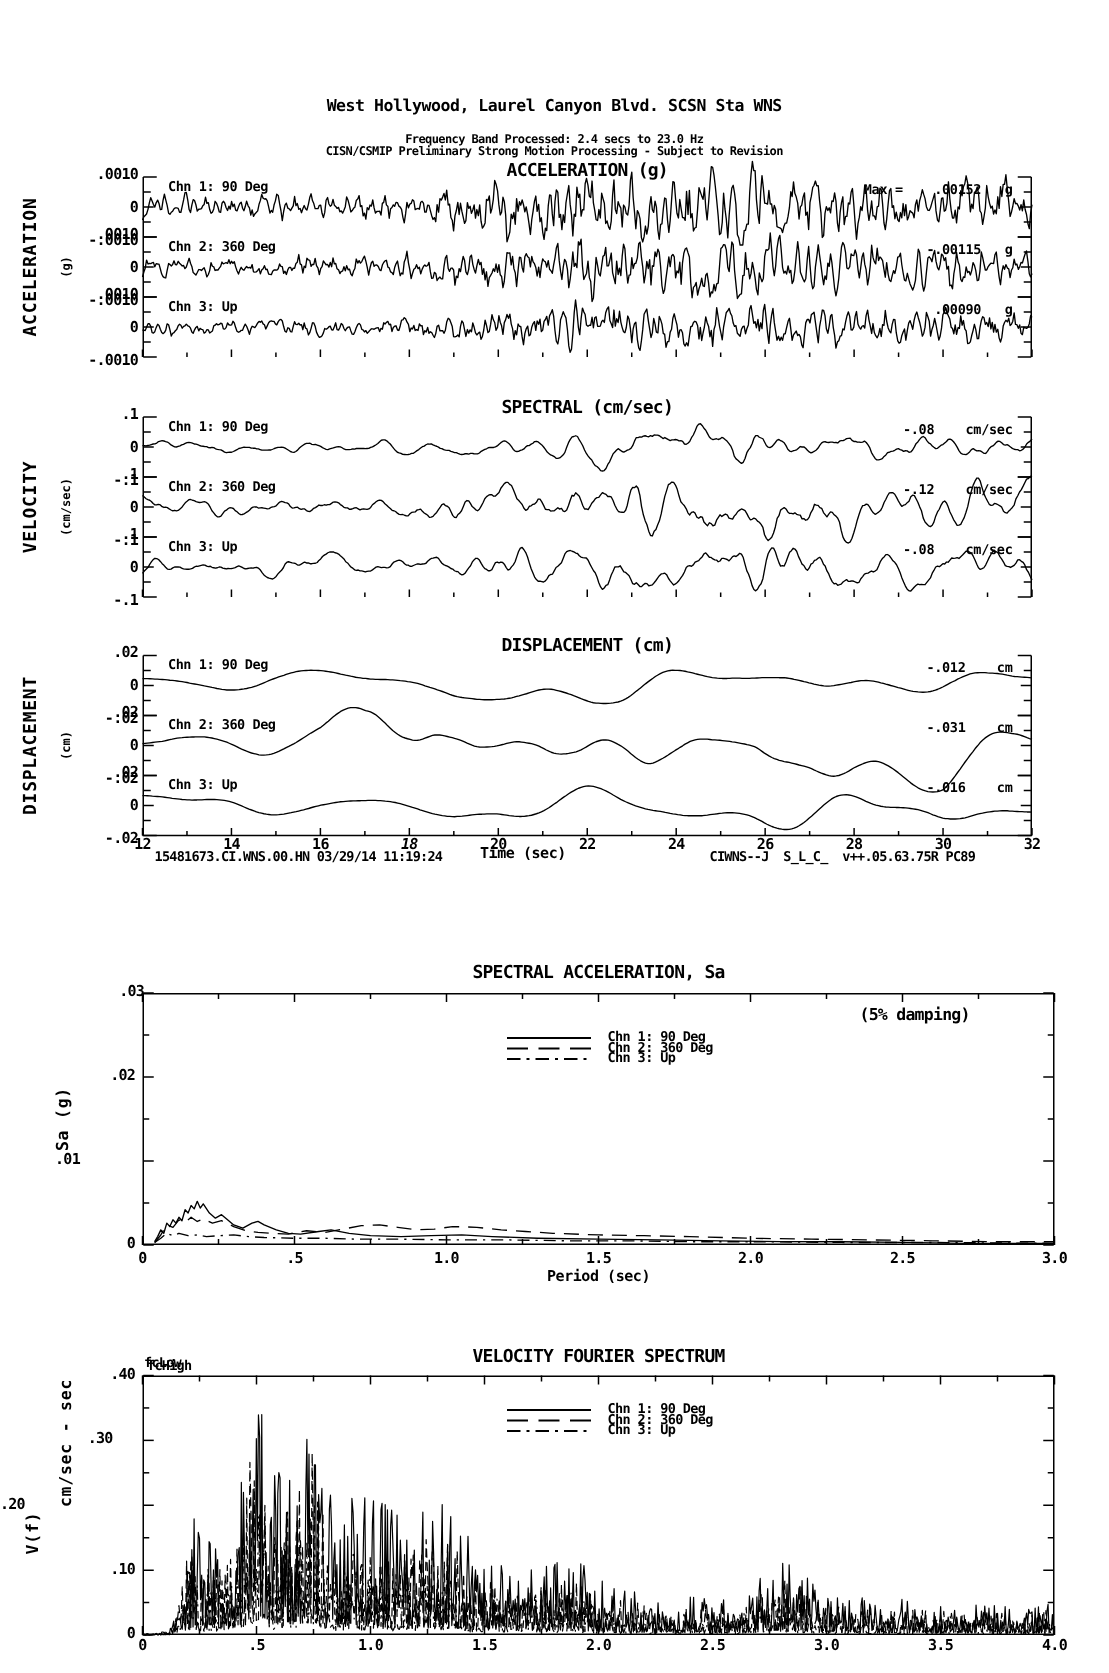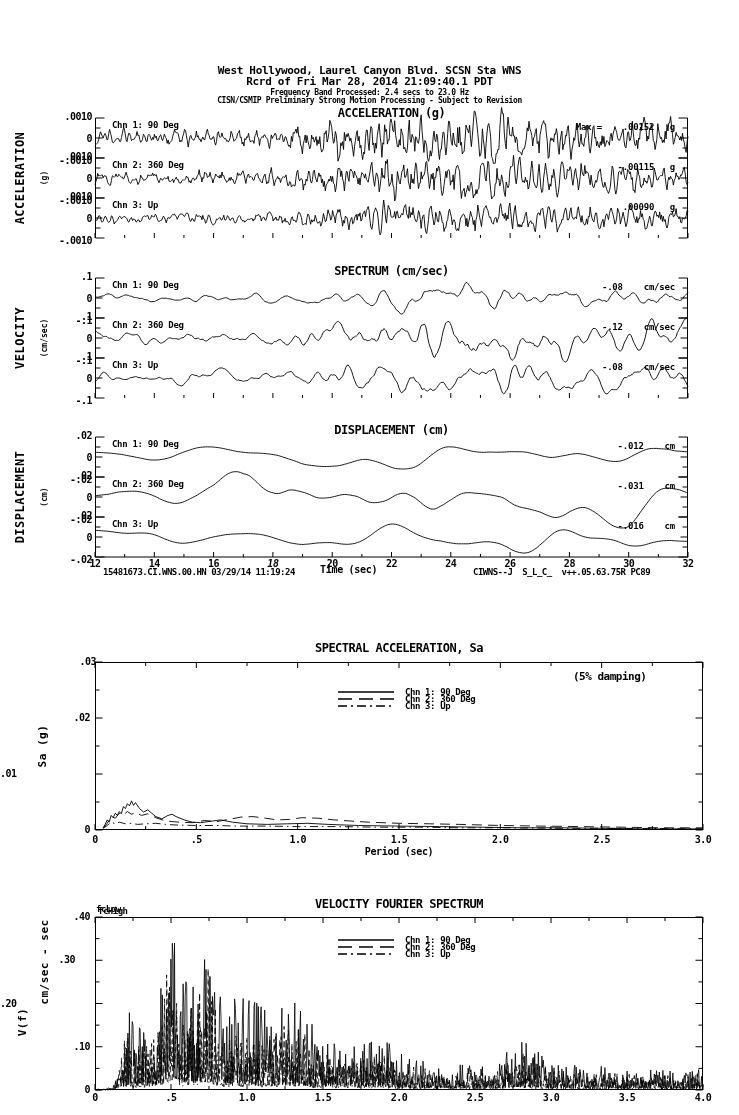--- a/index.html
+++ b/index.html
@@ -24,21 +24,20 @@
   .note{font-size:11px;letter-spacing:-0.5px;white-space:pre;}
   .fc{font-size:9px;letter-spacing:-0.5px;}
   svg.plot{position:absolute;overflow:visible;}
 </style>
 </head>
 <body>
 
 <div id="page">
 
   <div class="abs ctr hdr-lg" style="top:64px;">West Hollywood, Laurel Canyon Blvd.    SCSN Sta WNS</div>
-  <div class="abs ctr hdr-lg" style="top:75px;">Rcrd of Fri Mar 28, 2014 21:09:40.1 PDT</div>
   <div class="abs ctr hdr-sm" style="top:88px;">Frequency Band Processed: 2.4 secs to 23.0 Hz</div>
   <div class="abs ctr hdr-sm" style="top:96px;">CISN/CSMIP Preliminary Strong Motion Processing - Subject to Revision</div>
 
   <div class="abs sec-title" style="top:106px;">ACCELERATION (g)</div>
   <div class="abs vlabel" style="left:20px;top:178px;">ACCELERATION</div>
   <div class="abs vunits" style="left:44px;top:178px;">(g)</div>
   <svg id="plot-accel" class="plot" style="left:95px;top:118px;" width="593" height="126">
       <line x1="0.5" y1="0" x2="0.5" y2="120" stroke="#000000" stroke-width="1"></line>
       <line x1="592.5" y1="0" x2="592.5" y2="120" stroke="#000000" stroke-width="1"></line>
       <line x1="0.5" y1="0" x2="9.5" y2="0" stroke="#000000" stroke-width="1"></line>
@@ -107,21 +106,21 @@
       <span class="tick" style="left: 0px; width: 92px; text-align: right; top: 95px;">0</span>
       <span class="tick" style="left: 0px; width: 92px; text-align: right; top: 117px;">-.0010</span>
     </div>
   <div class="abs chn" style="left:112px;top:120px;">Chn 1: 90 Deg</div>
   <div class="abs chn" style="left:112px;top:160px;">Chn 2: 360 Deg</div>
   <div class="abs chn" style="left:112px;top:200px;">Chn 3: Up</div>
   <div class="abs maxlbl" style="top:122px;">Max =    .00152   g</div>
   <div class="abs maxlbl" style="top:162px;">-.00115   g</div>
   <div class="abs maxlbl" style="top:202px;">.00090   g</div>
 
-  <div class="abs sec-title" style="top:264px;">SPECTRUM (cm/sec)</div>
+  <div class="abs sec-title" style="top:264px;">SPECTRAL (cm/sec)</div>
   <div class="abs vlabel" style="left:20px;top:338px;">VELOCITY</div>
   <div class="abs vunits" style="left:44px;top:338px;">(cm/sec)</div>
   <svg id="plot-vel" class="plot" style="left:95px;top:278px;" width="593" height="126">
       <line x1="0.5" y1="0" x2="0.5" y2="120" stroke="#000000" stroke-width="1"></line>
       <line x1="592.5" y1="0" x2="592.5" y2="120" stroke="#000000" stroke-width="1"></line>
       <line x1="0.5" y1="0" x2="9.5" y2="0" stroke="#000000" stroke-width="1"></line>
       <line x1="583.5" y1="0" x2="592.5" y2="0" stroke="#000000" stroke-width="1"></line>
       <line x1="0.5" y1="10" x2="5.5" y2="10" stroke="#000000" stroke-width="1"></line>
       <line x1="587.5" y1="10" x2="592.5" y2="10" stroke="#000000" stroke-width="1"></line>
       <line x1="0.5" y1="20" x2="7.5" y2="20" stroke="#000000" stroke-width="1"></line>
@@ -338,21 +337,21 @@
       <line x1="557.3333333333333" y1="164" x2="557.3333333333333" y2="168" stroke="#000000" stroke-width="1"></line>
       <line x1="608" y1="0" x2="608" y2="6" stroke="#000000" stroke-width="1"></line>
       <line x1="608" y1="162" x2="608" y2="168" stroke="#000000" stroke-width="1"></line>
       <polyline points="8.1,165.8 10.1,162.4 12.2,157.9 14.2,160.2 16.2,153.4 18.2,155.7 20.3,151.2 22.3,153.4 24.3,149.5 26.3,151.8 28.4,144.5 30.4,146.7 32.4,141.7 34.5,143.9 36.5,138.9 38.5,143.4 40.5,140.6 44.6,146.7 48.6,150.1 52.7,147.8 56.7,151.2 60.8,154.6 66.9,156.8 73.0,153.4 77.0,152.3 81.1,154.6 89.2,157.9 97.3,160.2 105.4,160.7 117.5,159.0 125.7,157.9 137.8,160.2 152.0,161.8 172.3,162.4 192.5,161.8 212.8,161.3 233.1,162.4 263.5,163.5 304.0,164.1 344.5,164.6 385.1,165.2 425.6,165.8 466.1,165.8 506.7,166.3 547.2,166.9 587.7,166.9 608.0,166.9" fill="none" stroke="#000000" stroke-width="0.9" stroke-linejoin="round"></polyline>
       <polyline points="8.1,166.3 12.2,161.3 16.2,154.6 20.3,156.2 24.3,151.2 28.4,152.9 32.4,149.5 36.5,152.3 40.5,150.6 46.6,153.4 52.7,151.8 60.8,155.7 68.9,158.5 77.0,159.6 85.1,160.2 97.3,160.7 109.4,158.5 121.6,159.6 133.8,157.4 145.9,155.1 158.1,154.6 170.2,156.2 182.4,157.9 194.6,157.4 206.7,155.7 222.9,156.2 239.1,157.9 255.4,159.0 273.6,160.2 304.0,161.3 334.4,161.8 364.8,162.4 405.3,163.5 445.9,164.1 486.4,164.6 526.9,165.2 567.5,165.8 608.0,165.8" fill="none" stroke="#000000" stroke-width="0.9" stroke-linejoin="round" stroke-dasharray="10 6"></polyline>
       <polyline points="8.1,166.3 12.2,163.5 16.2,160.2 20.3,161.8 24.3,160.2 30.4,161.8 36.5,161.3 42.6,162.4 50.7,161.8 60.8,161.3 70.9,162.4 81.1,163.0 101.3,163.5 121.6,163.5 141.9,164.1 172.3,164.1 202.7,164.6 243.2,164.6 283.7,165.2 324.3,165.2 364.8,165.8 405.3,165.8 466.1,166.3 526.9,166.3 608.0,166.9" fill="none" stroke="#000000" stroke-width="0.9" stroke-linejoin="round" stroke-dasharray="8 4 1.5 4"></polyline>
     </svg>
   <div id="plot-sa-yticks" class="abs" style="left:0;top:662px;width:90px;">
       <span class="tick" style="left: 0px; width: 96px; text-align: right; top: -6px;">.03</span>
       <span class="tick" style="left: 0px; width: 90px; text-align: right; top: 50px;">.02</span>
-      <span class="tick" style="left: 0px; width: 90px; text-align: left; top: 106px;">.01</span>
+      <span class="tick" style="left: 0px; width: 90px; text-align: center; top: 106px;">.01</span>
       <span class="tick" style="left: 0px; width: 90px; text-align: right; top: 162px;">0</span>
     </div>
   <div id="plot-sa-xticks" class="abs" style="left:95px;top:834px;width:608px;height:11px;">
       <span class="tick" style="left: 0px; top: 0px; transform: translateX(-50%);">0</span>
       <span class="tick" style="left: 101.333px; top: 0px; transform: translateX(-50%);">.5</span>
       <span class="tick" style="left: 202.667px; top: 0px; transform: translateX(-50%);">1.0</span>
       <span class="tick" style="left: 304px; top: 0px; transform: translateX(-50%);">1.5</span>
       <span class="tick" style="left: 405.333px; top: 0px; transform: translateX(-50%);">2.0</span>
       <span class="tick" style="left: 506.667px; top: 0px; transform: translateX(-50%);">2.5</span>
       <span class="tick" style="left: 608px; top: 0px; transform: translateX(-50%);">3.0</span>

